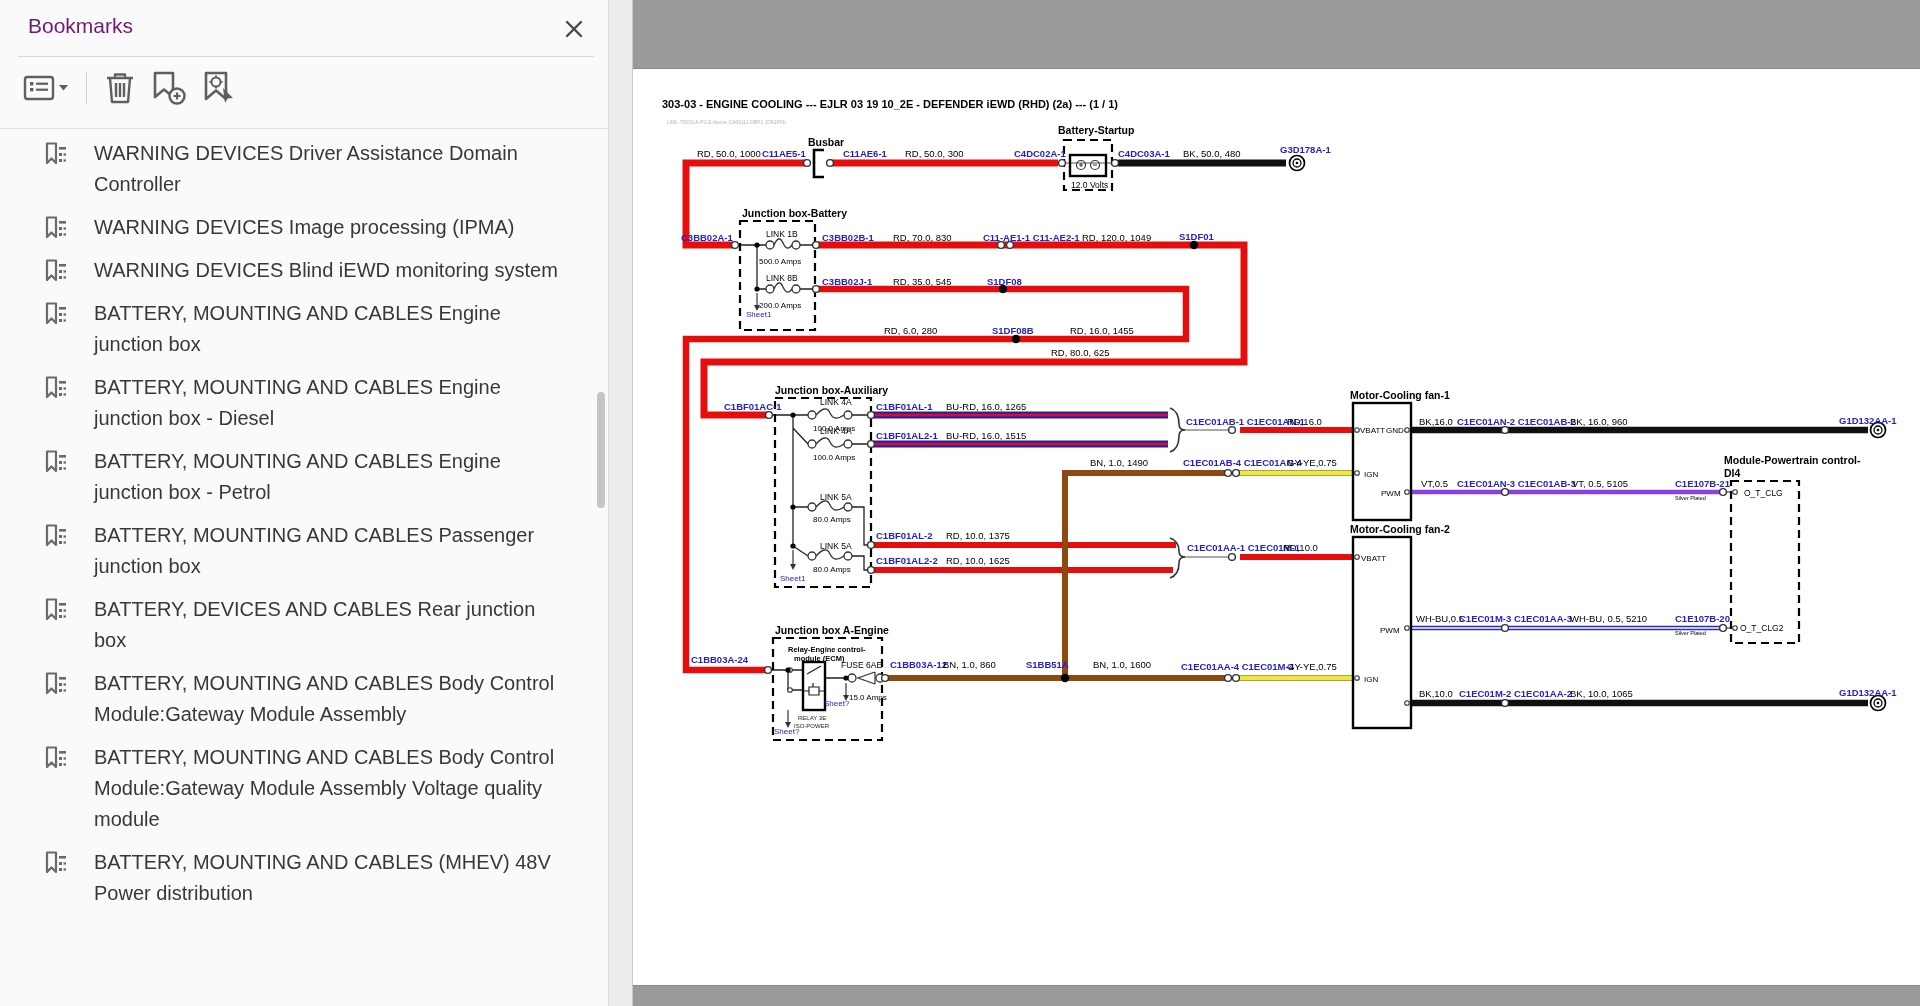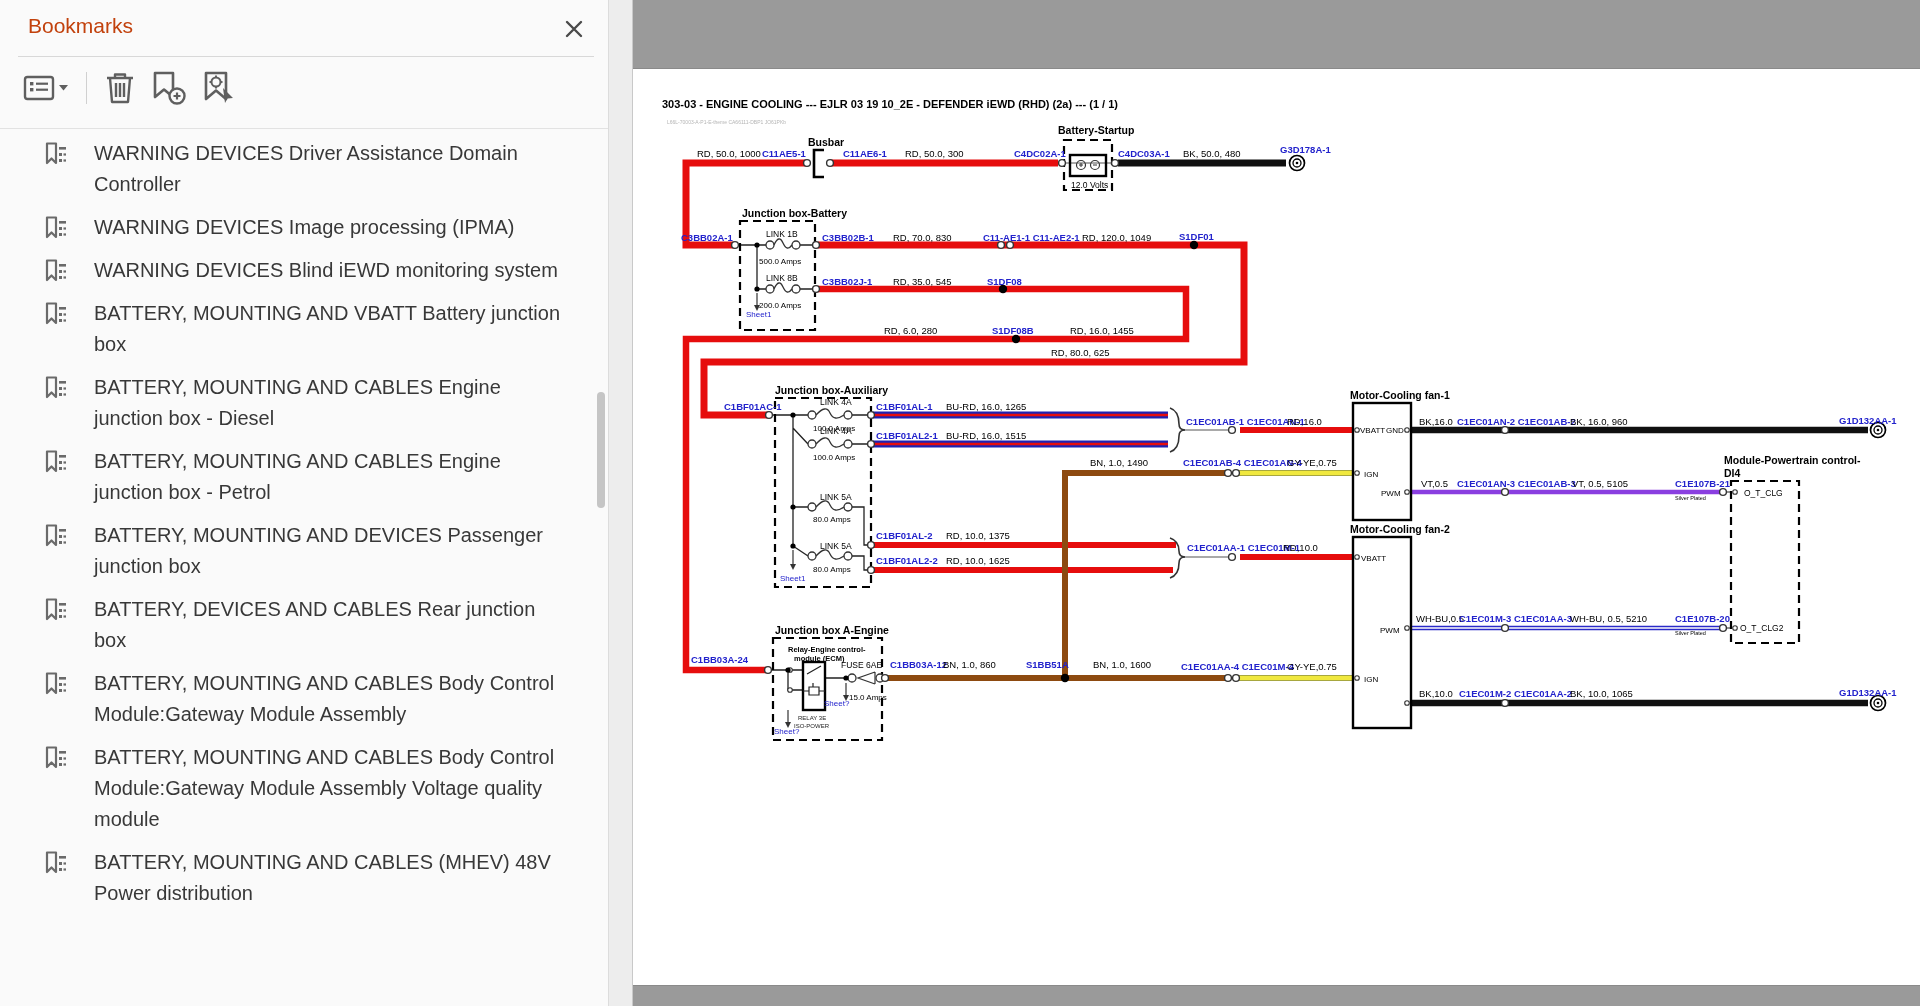--- a/index.html
+++ b/index.html
@@ -1,20 +1,20 @@
 <!DOCTYPE html>
 <html><head>
 <meta charset="utf-8">
 <style>
   html,body{margin:0;padding:0;background:#222;}
   #stage{position:relative;width:1920px;height:1006px;overflow:hidden;
          font-family:"Liberation Sans",sans-serif;background:#fafafa;}
   
   #panel{position:absolute;left:0;top:0;width:608px;height:1006px;background:#fafafa;}
-  #panel-title{position:absolute;left:28px;top:14px;font-size:21px;color:#c2410c;}
+  #panel-title{position:absolute;left:28px;top:14px;font-size:21px;color:#701a75;}
   #close-btn{position:absolute;left:560px;top:16px;width:28px;height:28px;border:0;background:transparent;cursor:pointer;padding:0;}
   .p-div1{position:absolute;left:18px;top:56px;width:576px;height:1px;background:#d8d8d8;}
   .p-div2{position:absolute;left:0;top:128px;width:608px;height:1px;background:#e2e2e2;}
   #toolbar{position:absolute;left:16px;top:66px;height:44px;display:flex;align-items:center;}
   .tb-btn{border:0;background:transparent;padding:2px 6px;cursor:pointer;display:flex;align-items:center;}
   .tb-sep{width:1px;height:32px;background:#d0d0d0;margin:0 10px;}
   #bm-list{position:absolute;left:0;top:132px;width:608px;height:874px;overflow:hidden;}
   .bm-item{display:flex;gap:26px;padding:6px 36px 6px 44px;cursor:pointer;}
   .bm-item svg{flex:0 0 auto;margin-top:4px;}
   .bm-text{font-size:20px;line-height:31px;color:#383838;width:491px;}
@@ -128,21 +128,21 @@
         </div>
         <div class="bm-item">
           <svg width="24" height="26" viewBox="0 0 24 26">
     <path d="M3,1.5 H12 V21 L7.5,16.5 L3,21 Z" fill="none" stroke="#6a6a6a" stroke-width="2.2" stroke-linejoin="round"></path>
     <rect x="15" y="5" width="7" height="2.6" fill="#6a6a6a"></rect>
     <rect x="15" y="11" width="3" height="3" fill="#6a6a6a"></rect>
     <rect x="15" y="17" width="3" height="3" fill="#6a6a6a"></rect>
     <rect x="19.5" y="11.4" width="2.5" height="2.2" fill="#6a6a6a"></rect>
     <rect x="19.5" y="17.4" width="2.5" height="2.2" fill="#6a6a6a"></rect>
   </svg>
-          <span class="bm-text">BATTERY, MOUNTING AND VBATT Battery junction box</span>
+          <span class="bm-text">BATTERY, MOUNTING AND CABLES Engine junction box</span>
         </div>
         <div class="bm-item">
           <svg width="24" height="26" viewBox="0 0 24 26">
     <path d="M3,1.5 H12 V21 L7.5,16.5 L3,21 Z" fill="none" stroke="#6a6a6a" stroke-width="2.2" stroke-linejoin="round"></path>
     <rect x="15" y="5" width="7" height="2.6" fill="#6a6a6a"></rect>
     <rect x="15" y="11" width="3" height="3" fill="#6a6a6a"></rect>
     <rect x="15" y="17" width="3" height="3" fill="#6a6a6a"></rect>
     <rect x="19.5" y="11.4" width="2.5" height="2.2" fill="#6a6a6a"></rect>
     <rect x="19.5" y="17.4" width="2.5" height="2.2" fill="#6a6a6a"></rect>
   </svg>
@@ -161,21 +161,21 @@
         </div>
         <div class="bm-item">
           <svg width="24" height="26" viewBox="0 0 24 26">
     <path d="M3,1.5 H12 V21 L7.5,16.5 L3,21 Z" fill="none" stroke="#6a6a6a" stroke-width="2.2" stroke-linejoin="round"></path>
     <rect x="15" y="5" width="7" height="2.6" fill="#6a6a6a"></rect>
     <rect x="15" y="11" width="3" height="3" fill="#6a6a6a"></rect>
     <rect x="15" y="17" width="3" height="3" fill="#6a6a6a"></rect>
     <rect x="19.5" y="11.4" width="2.5" height="2.2" fill="#6a6a6a"></rect>
     <rect x="19.5" y="17.4" width="2.5" height="2.2" fill="#6a6a6a"></rect>
   </svg>
-          <span class="bm-text">BATTERY, MOUNTING AND DEVICES Passenger junction box</span>
+          <span class="bm-text">BATTERY, MOUNTING AND CABLES Passenger junction box</span>
         </div>
         <div class="bm-item">
           <svg width="24" height="26" viewBox="0 0 24 26">
     <path d="M3,1.5 H12 V21 L7.5,16.5 L3,21 Z" fill="none" stroke="#6a6a6a" stroke-width="2.2" stroke-linejoin="round"></path>
     <rect x="15" y="5" width="7" height="2.6" fill="#6a6a6a"></rect>
     <rect x="15" y="11" width="3" height="3" fill="#6a6a6a"></rect>
     <rect x="15" y="17" width="3" height="3" fill="#6a6a6a"></rect>
     <rect x="19.5" y="11.4" width="2.5" height="2.2" fill="#6a6a6a"></rect>
     <rect x="19.5" y="17.4" width="2.5" height="2.2" fill="#6a6a6a"></rect>
   </svg>

